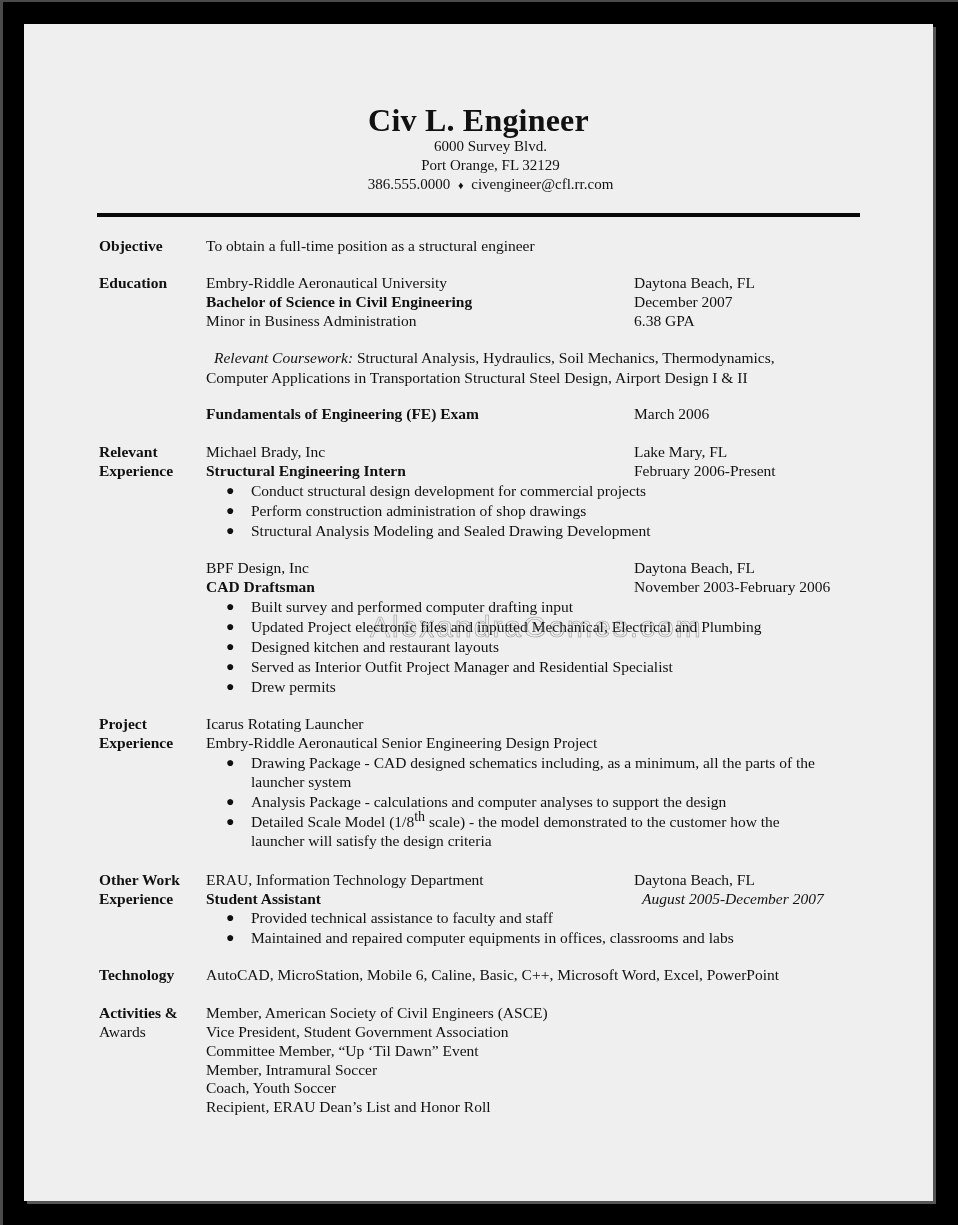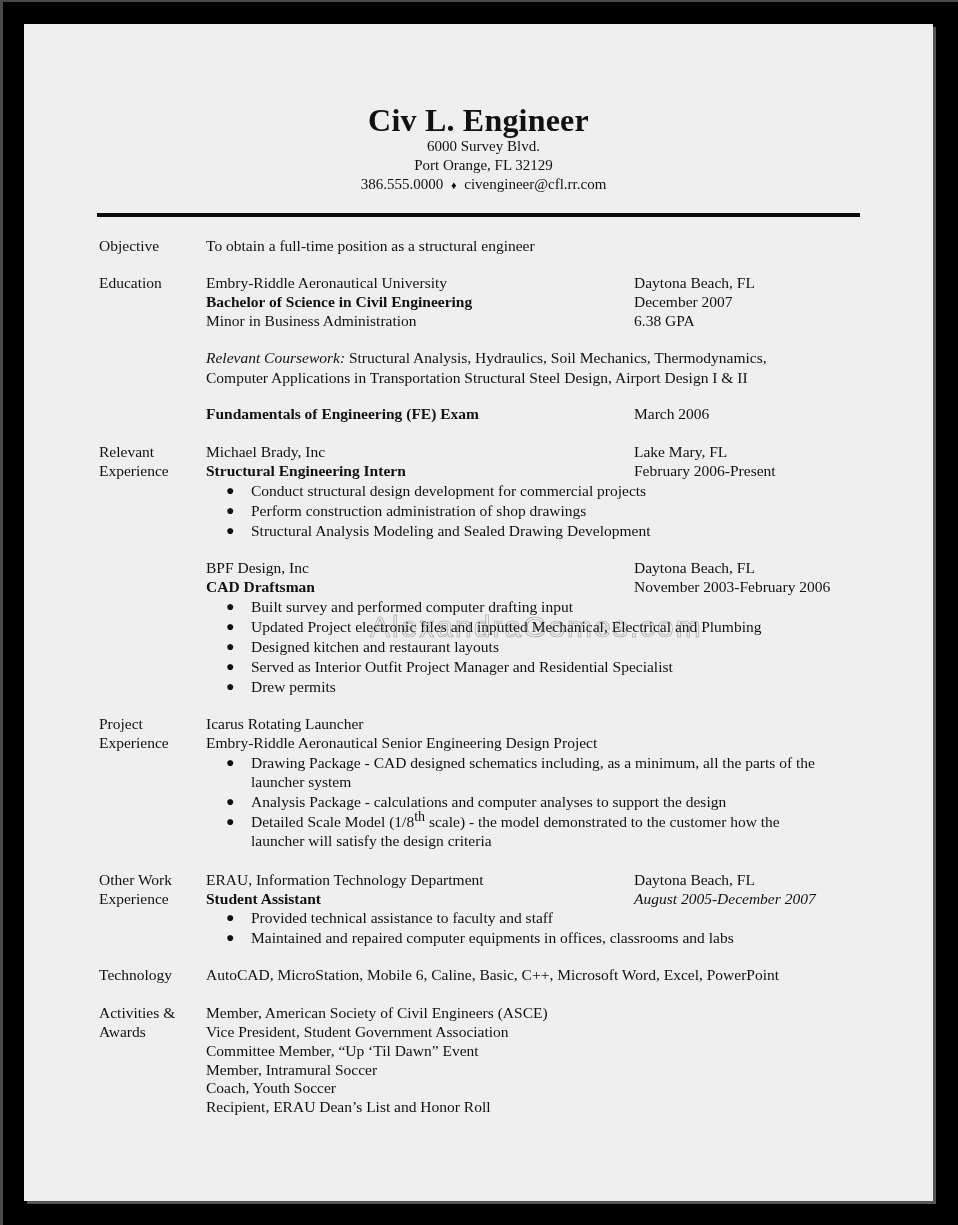--- a/index.html
+++ b/index.html
@@ -8,30 +8,30 @@
       font-family: "Liberation Serif", "DejaVu Serif", serif; color: #111;
     }
     .frame-top { position: absolute; left: 0; top: 0; width: 958px; height: 2px; background: #4a4a4a; }
     .frame-left { position: absolute; left: 0; top: 0; width: 3px; height: 1225px; background: #4a4a4a; }
     .page {
       position: absolute; left: 24px; top: 24px; width: 909px; height: 1177px;
       background: #efefef; box-shadow: 3px 3px 0 #555;
     }
     .header { position: absolute; left: 0; top: 0; width: 100%; text-align: center; }
     .name { position: absolute; left: 0; width: 100%; top: 78px; font-size: 32px; font-weight: bold; line-height: 36px; letter-spacing: 0.2px; }
-    .addr { position: absolute; left: 5px; width: 100%; font-size: 15px; line-height: 19px; }
+    .addr { position: absolute; left: 12px; width: 100%; font-size: 15px; line-height: 19px; }
     .rule { position: absolute; left: 73px; top: 189px; width: 763px; height: 4px; background: #0a0a0a; }
 
     .row { position: absolute; left: 0; width: 100%; font-size: 15.5px; line-height: 19px; white-space: nowrap; }
-    .lbl { position: absolute; left: 75px; font-weight: normal; }
+    .lbl { position: absolute; left: 75px; font-weight: bold; }
     .lbl.reg { font-weight: normal; }
     .c1 { position: absolute; left: 182px; }
     .c2 { position: absolute; left: 610px; }
     .b { font-weight: bold; }
-    .i { font-style: italic; }
+    .i { font-style: italic; margin-left: 8px; }
     .bul { position: absolute; left: 202px; font-size: 14px; }
     .bt { position: absolute; left: 227px; }
     sup { font-size: 14px; line-height: 0; }
     .watermark {
       position: absolute; left: 310px; top: 586px; font-family: "Liberation Sans", sans-serif;
       font-size: 30px; color: rgba(90,90,90,0.35); letter-spacing: 2px; white-space: nowrap;
       -webkit-text-stroke: 0.6px rgba(60,60,60,0.5); color: transparent; margin-left: 36px;
     }
   </style>
 </head>

